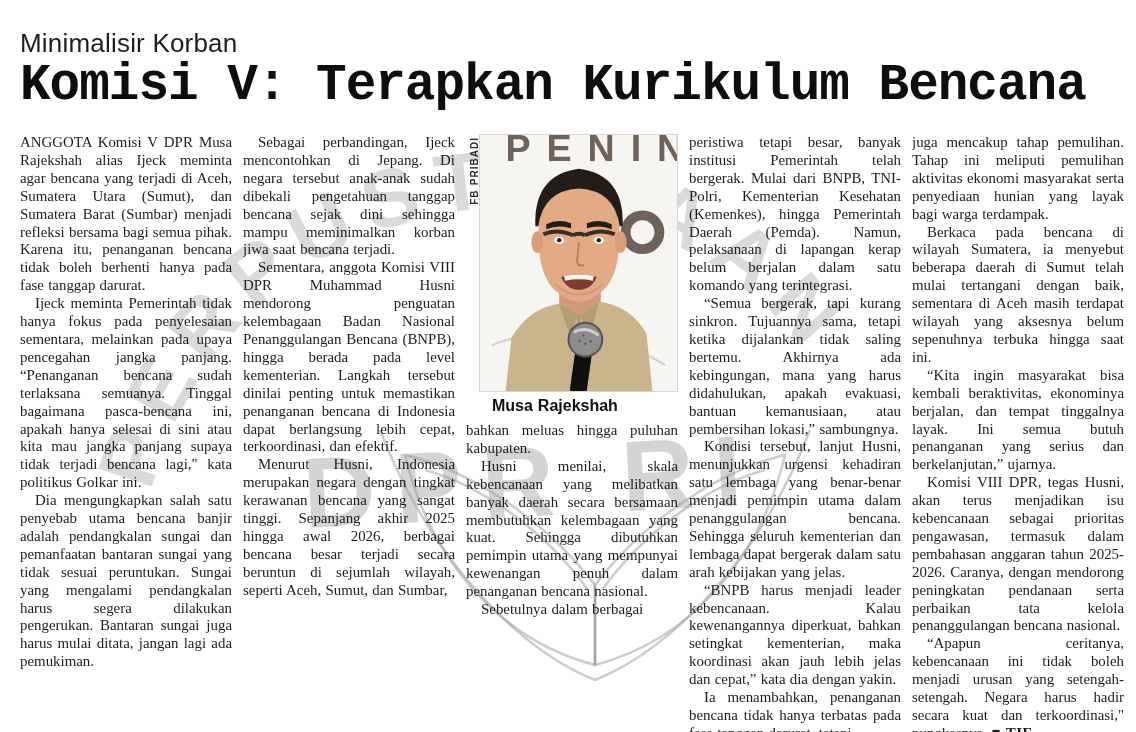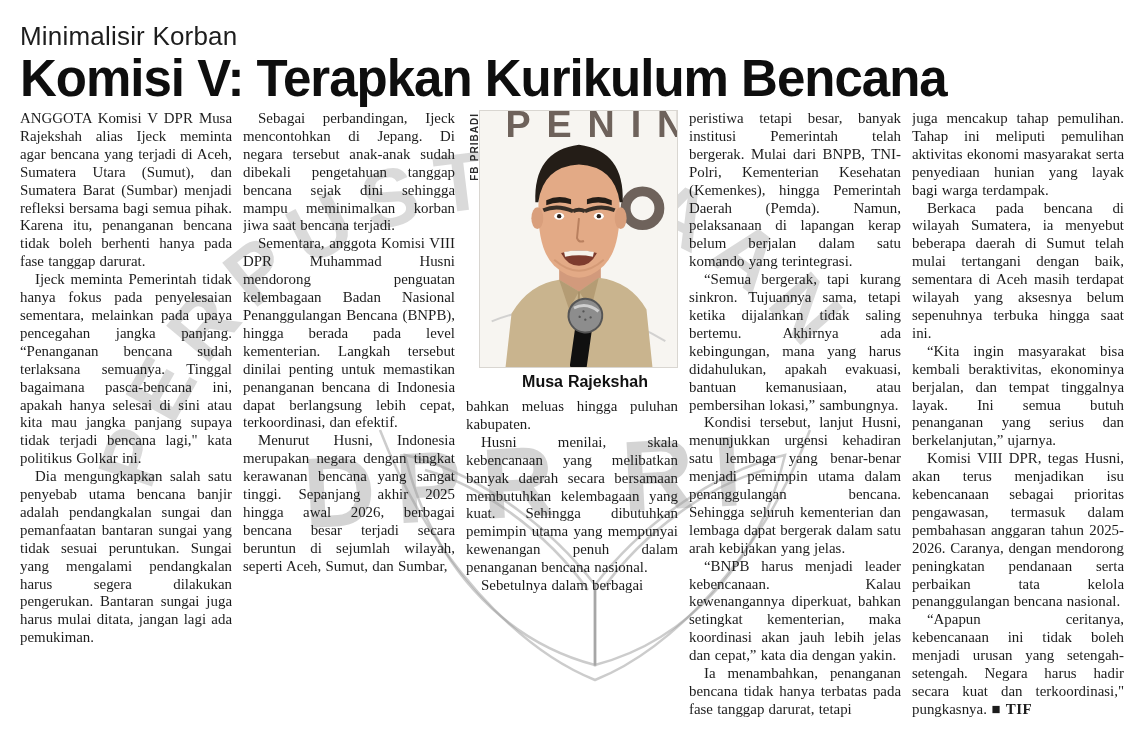--- a/index.html
+++ b/index.html
@@ -2,30 +2,30 @@
 <html><head>
 <meta charset="utf-8">
 <style>
   * { box-sizing: border-box; }
   html,body { margin:0; padding:0; }
   body {
     width:1136px; height:732px; background:#ffffff;
     font-family:"Liberation Serif", serif; color:#1c1c1c;
     position:relative; overflow:hidden;
   }
-  .page { position:absolute; inset:0; padding:21px 12px 4px 20px; }
+  .page { position:absolute; inset:0; padding:28px 12px 4px 20px; }
 
   .kicker {
     font-family:"Liberation Sans", sans-serif;
     font-size:26px; line-height:30px; color:#1d1d1d; letter-spacing:0.2px;
   }
   .headline {
-    font-family:Liberation Sans, sans-serif; font-weight:bold;
+    font-family:Liberation Mono, monospace; font-weight:bold;
     font-size:51px; line-height:54px; letter-spacing:-1px;
-    margin:1px 0 4px 0; color:#0e0e0e; white-space:nowrap;
+    margin:1px 0 21px 0; color:#0e0e0e; white-space:nowrap;
   }
 
   .columns {
     display:flex; gap:11px; height:614px; overflow:hidden;
     position:relative; z-index:2;
   }
   .col {
     flex:1 1 0; min-width:0; overflow:hidden;
     font-size:14.9px; line-height:17.9px; text-align:justify;
     text-justify:inter-word; word-spacing:0.5px;
@@ -39,21 +39,21 @@
     writing-mode:vertical-rl; transform:rotate(180deg);
     font-family:"Liberation Sans", sans-serif; font-weight:bold;
     font-size:10px; letter-spacing:1px; color:#2b2b2b; white-space:nowrap;
   }
   .photo-box {
     width:100%; height:258px; background:#f7f5f1;
     border:1px solid #d9d6d1; overflow:hidden;
   }
   .photo-box svg { display:block; width:100%; height:100%; }
   figcaption {
-    text-align:center; font-family:"Liberation Sans", sans-serif;
+    text-align:left; font-family:"Liberation Sans", sans-serif;
     font-weight:bold; font-size:16px; line-height:18px;
     margin:5px 0 7px 13px; color:#111;
   }
 
   .watermark-layer {
     position:absolute; inset:0; z-index:1; pointer-events:none;
   }
   .end-marker {
     font-family:Liberation Serif, serif; font-weight:bold;
     font-size:15px; letter-spacing:0.5px; white-space:nowrap;

